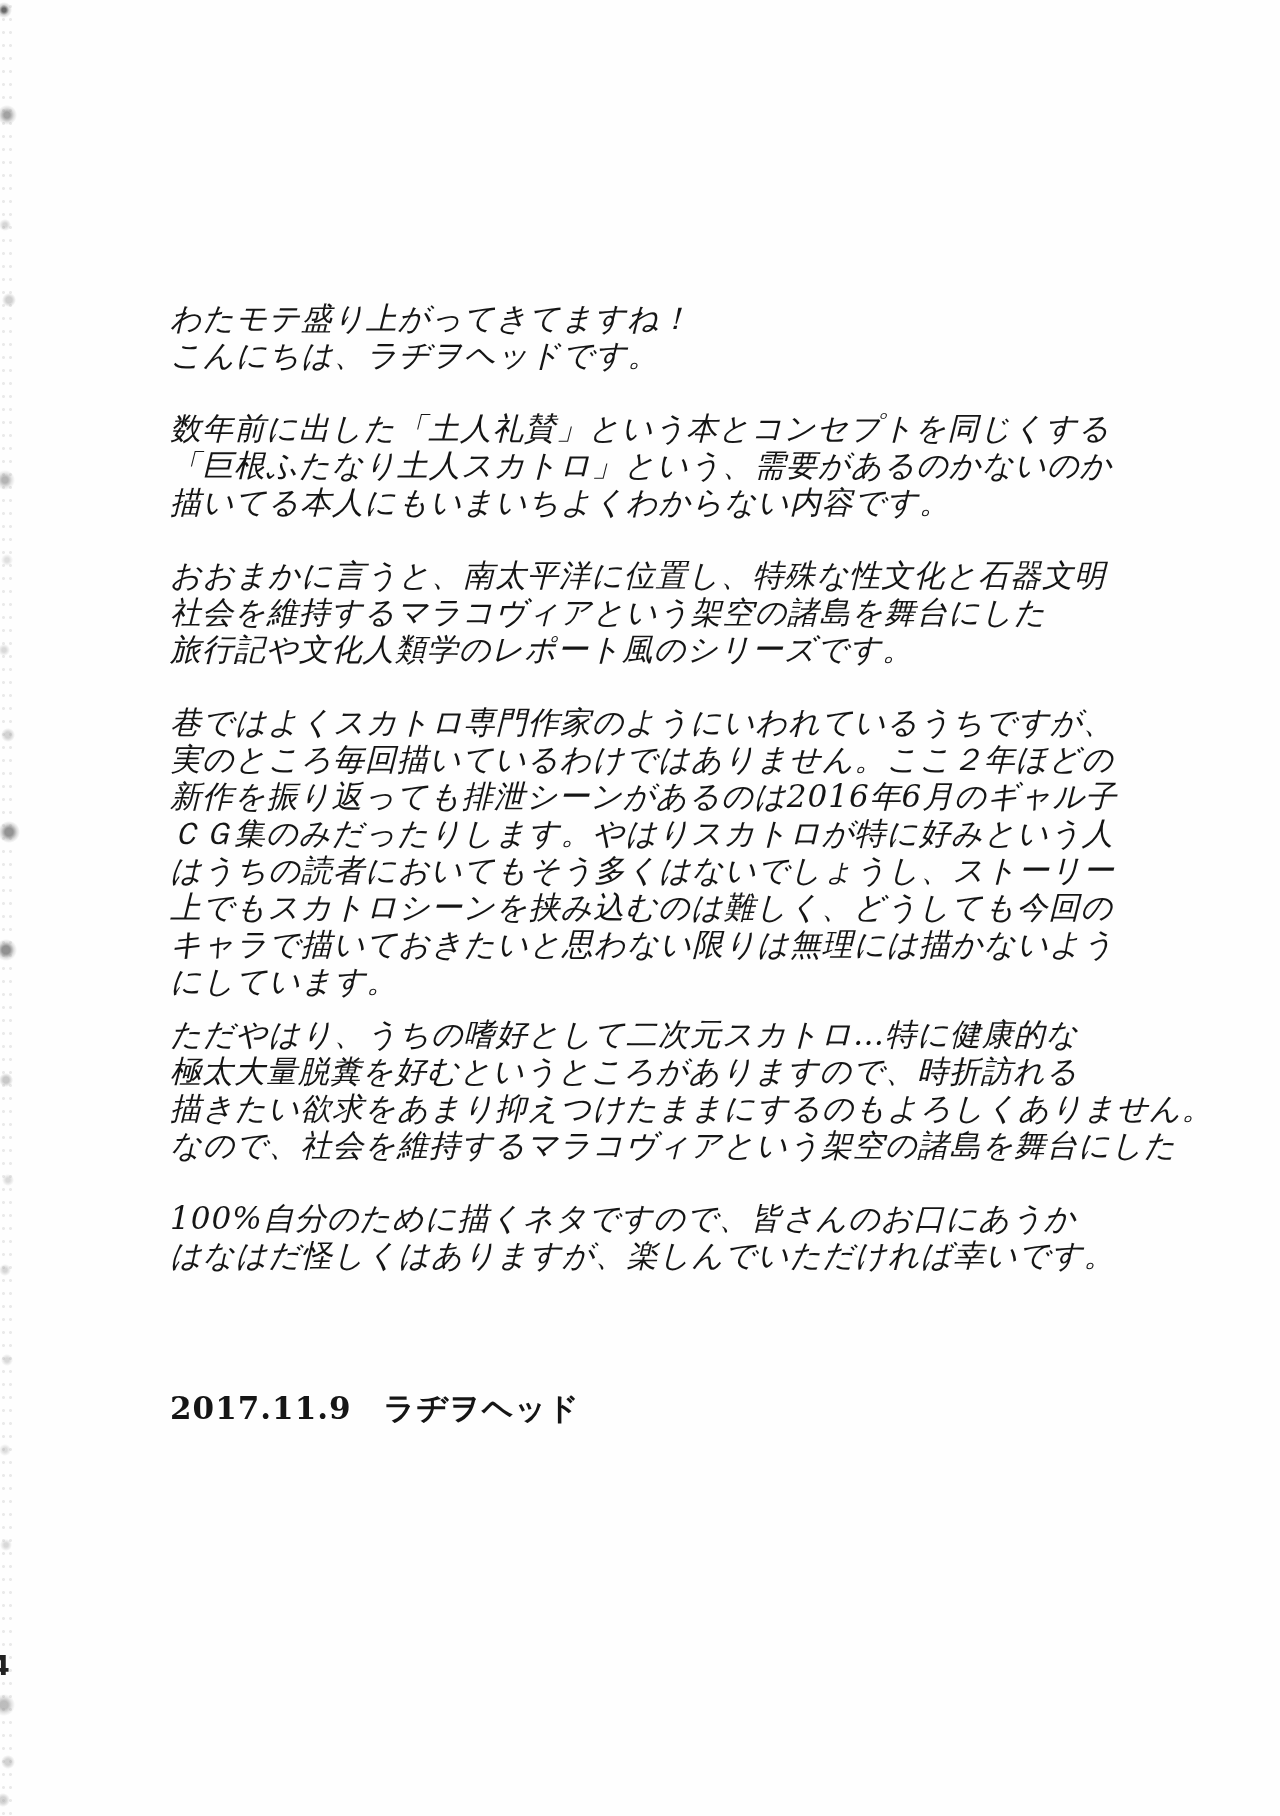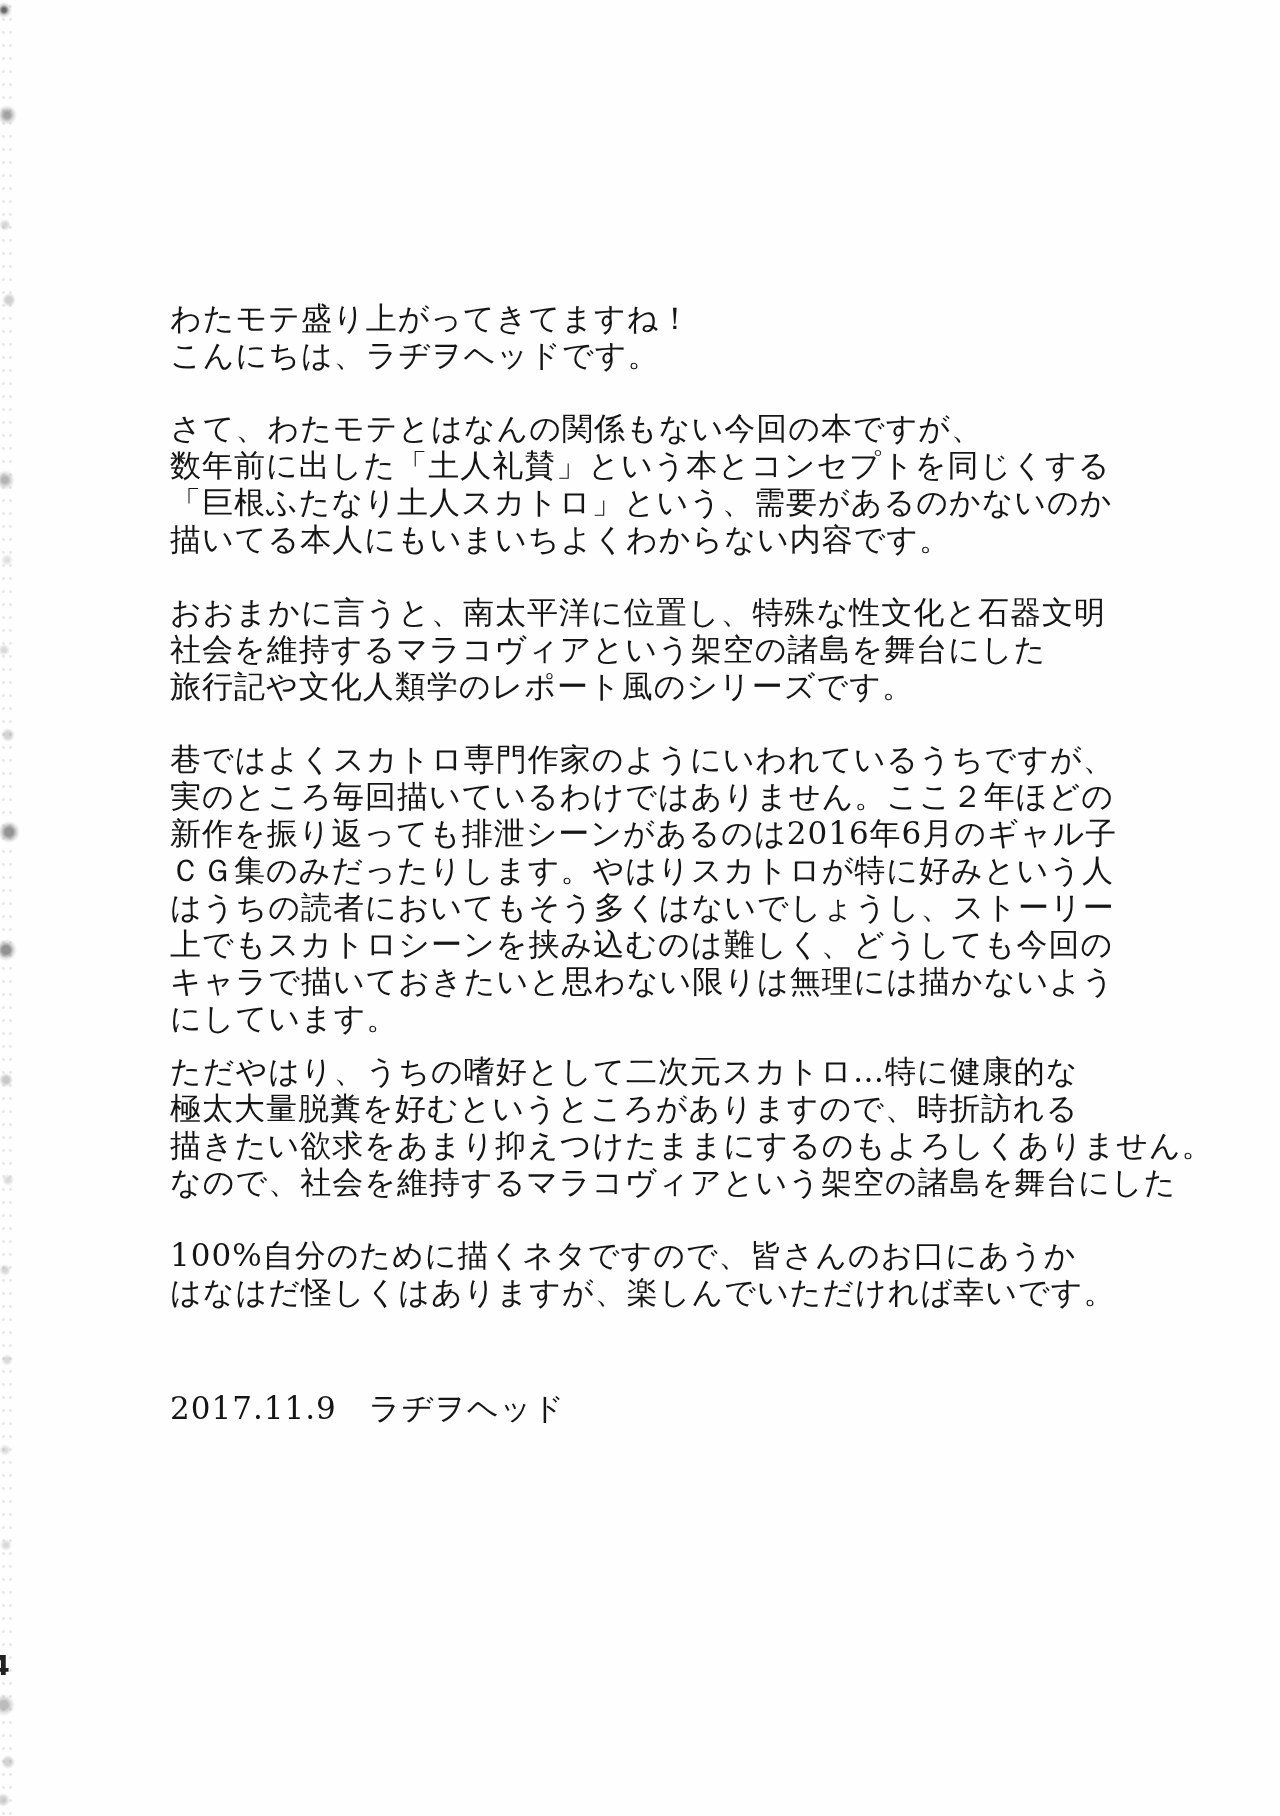--- a/index.html
+++ b/index.html
@@ -61,46 +61,46 @@
   }
   .content{
     position:absolute;
     left:170px;
     top:300px;
     width:980px;
     font-size:31px;
     line-height:37px;
     letter-spacing:1px;
   }
-  .para{margin:0 0 36px 0;}
+  .para{margin:0 0 36px 0;font-style:italic;}
   .para:nth-child(4){margin-bottom:16px;}
   .line{white-space:nowrap;}
   .signature{
     position:absolute;
     left:170px;
     top:1388px;
     font-size:31px;
     letter-spacing:1px;
     white-space:nowrap;
+    font-weight:bold;
   }
 </style>
 </head>
 <body>
 
 <div class="page">
   <div class="scan-edge"></div>
   <div class="scan-edge-texture"></div>
   <span class="page-num">4</span>
   <div class="content" id="paragraphs">
       <div class="para">
         <div class="line">わたモテ盛り上がってきてますね！</div>
         <div class="line">こんにちは、ラヂヲヘッドです。</div>
       </div>
       <div class="para">
-        <div class="line">さて、わたモテとはなんの関係もない今回の本ですが、</div>
         <div class="line">数年前に出した「土人礼賛」という本とコンセプトを同じくする</div>
         <div class="line">「巨根ふたなり土人スカトロ」という、需要があるのかないのか</div>
         <div class="line">描いてる本人にもいまいちよくわからない内容です。</div>
       </div>
       <div class="para">
         <div class="line">おおまかに言うと、南太平洋に位置し、特殊な性文化と石器文明</div>
         <div class="line">社会を維持するマラコヴィアという架空の諸島を舞台にした</div>
         <div class="line">旅行記や文化人類学のレポート風のシリーズです。</div>
       </div>
       <div class="para">

